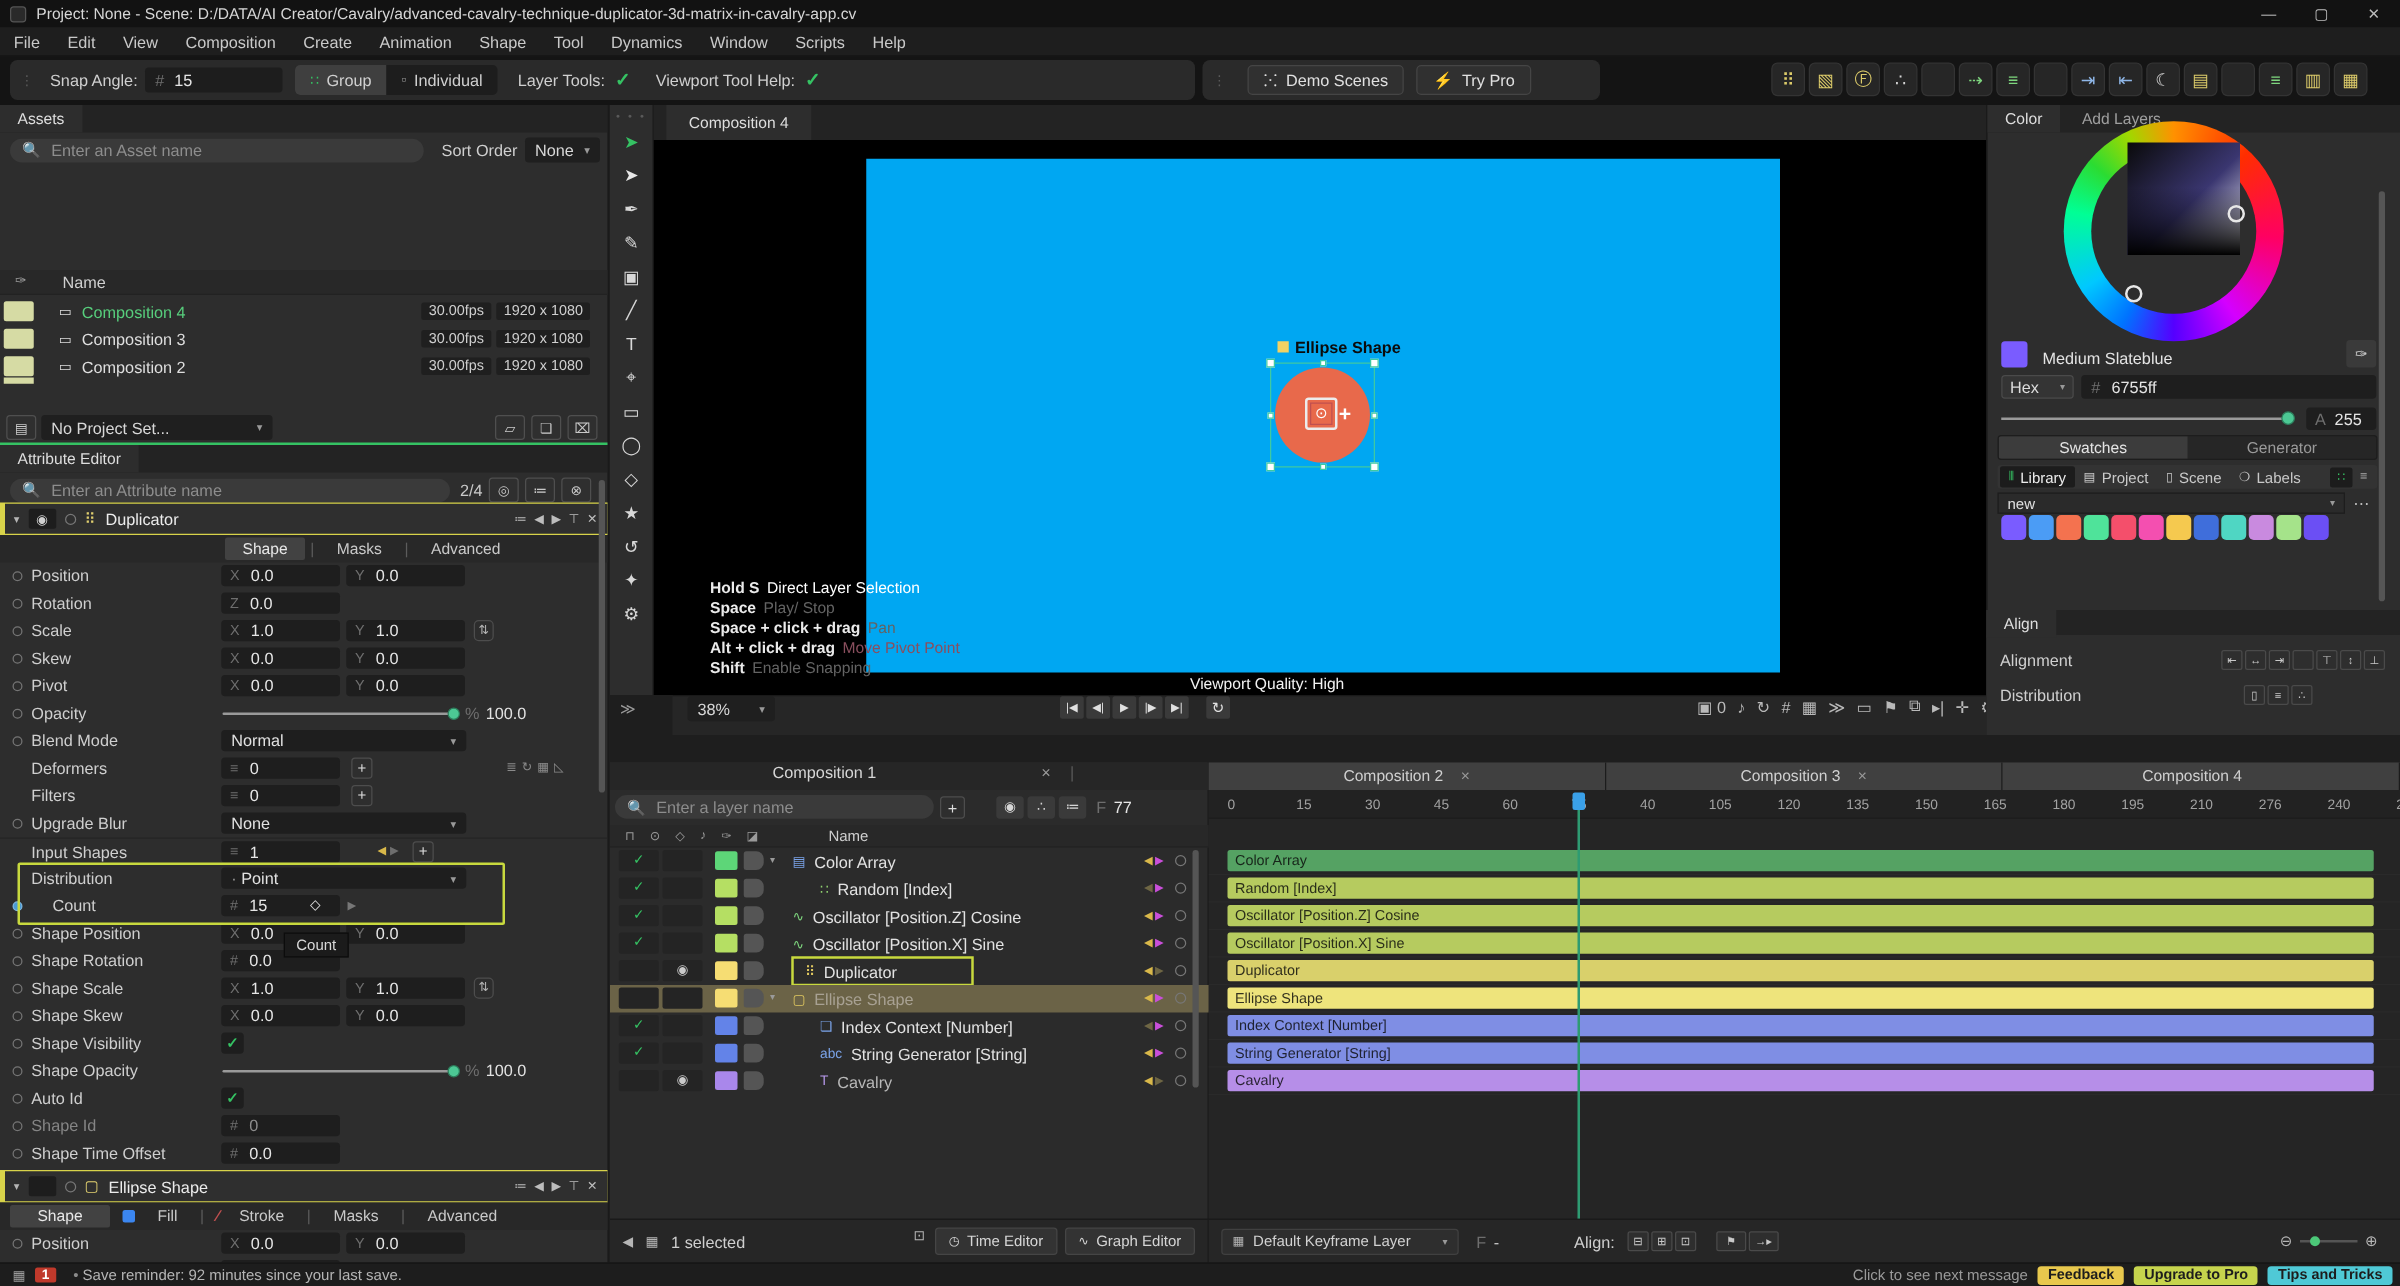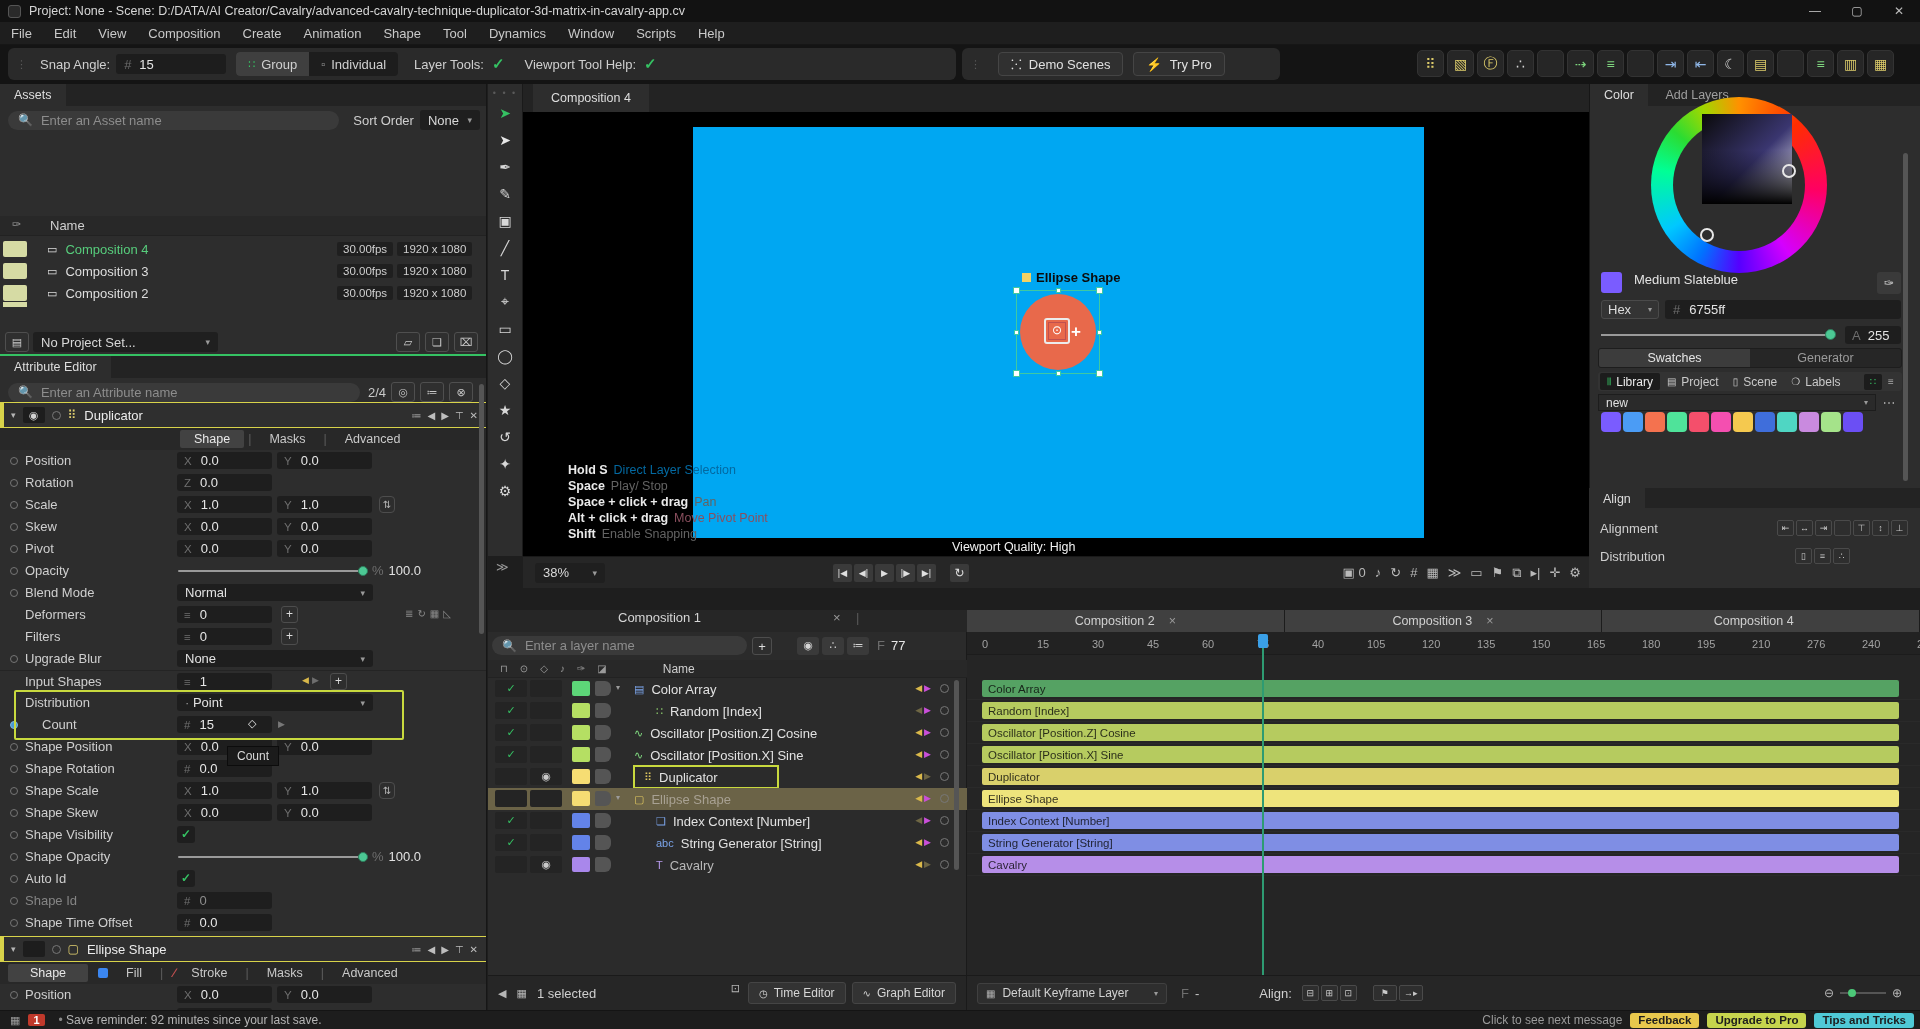--- a/index.html
+++ b/index.html
@@ -124,35 +124,35 @@
 .handle{position:absolute;background:#fff;border:1px solid #3fc9a2}
 #ellipse{position:absolute;left:497px;top:182px;width:76px;height:76px;border-radius:50%}
 #elabel{position:absolute;left:499px;top:158px;display:flex;align-items:center}
 #elabel .lswatch{width:9px;height:9px;background:#f2d264;margin-right:5px}
 #elabel b{color:#0b0b0b;font-weight:bold;font-size:13px}
 #gizmo{position:absolute;left:521px;top:206px;width:26px;height:26px;border:2px solid #ececec;border-radius:3px}
 #gizmo .ginner{position:absolute;left:2px;top:2px;right:2px;bottom:2px;border:1px solid #c05050}
 #gizmo .gdot{position:absolute;left:6px;top:3px;color:#fff;font-size:12px}
 #gplus{position:absolute;left:548px;top:210px;color:#fff;font-size:17px;font-weight:bold}
 #vquality{position:absolute;left:429px;top:428px;color:#f2f2f2;font-size:12.5px}
-#vpbottombar{left:523px;top:556px;width:1066px;height:32px;background:#262626;border-top:1px solid #191919;display:flex;align-items:center}
+#vpbottombar{left:538px;top:556px;width:1066px;height:32px;background:#262626;border-top:1px solid #191919;display:flex;align-items:flex-start}
 #zoomsel{margin-left:12px;width:70px}
 #transport{position:absolute;left:308px;display:flex}
 .transbtn{width:19px;height:18px;background:#3a3a3a;border-radius:2px;margin-left:2px;color:#e0e0e0;font-size:9px;display:flex;align-items:center;justify-content:center}
 .transbtn.loop{margin-left:9px;font-size:12px}
 #vpicons{position:absolute;right:8px;display:flex;align-items:center}
 #vpicons .vic{margin-left:9px;color:#b9b9b9;font-size:13px}
 
 #rightpanel{left:1589px;top:84px;width:331px;height:504px;background:#2d2d2d;border-left:1px solid #161616}
 #rtabbar{position:absolute;left:0;top:0;width:331px;height:22px;background:#232323}
 #wheel{position:absolute;left:1651px;top:97px;width:176px;height:176px;border-radius:50%;background:conic-gradient(from 0deg,#ff9100,#ff2d00 12%,#ff0062 26%,#d400ff 40%,#5500ff 50%,#0073ff 58%,#00c8ff 66%,#00ff95 78%,#2bdc32 86%,#a0d800 93%,#ff9100)}
 #wheelhole{position:absolute;left:1673px;top:119px;width:132px;height:132px;border-radius:50%;background:#2d2d2d}
 #svsquare{position:absolute;left:1702px;top:114px;width:90px;height:90px;background:linear-gradient(to top,#000,rgba(0,0,0,0) 60%),linear-gradient(135deg,#0a0a0a 0%,#3a3670 55%,#fff 100%)}
 .ringhandle{position:absolute;width:14px;height:14px;border:2px solid #e8e8e8;border-radius:50%}
-#colornamerow{position:absolute;left:1601px;top:272px;width:300px;display:flex;align-items:flex-start}
+#colornamerow{position:absolute;left:1601px;top:272px;width:300px;display:flex;align-items:flex-end}
 #bigswatch{width:21px;height:21px;border-radius:3px}
 #colorname{margin-left:12px;color:#e4e4e4}
 #pipettebtn{margin-left:auto;width:24px;height:22px;background:#3a3a3a;border-radius:3px;text-align:center;line-height:22px;color:#cfcfcf;font-size:12px}
 #hexrow{position:absolute;left:1601px;top:300px;width:300px;display:flex}
 #hexdd{width:58px;height:19px;background:#343434;border:1px solid #4a4a4a;border-radius:3px;display:flex;align-items:center;padding:0 6px;color:#ddd}
 #hexdd .chev{margin-left:auto;font-size:8px;color:#999}
 #hexval{flex:1;margin-left:6px;height:19px;background:#1e1e1e;border-radius:3px;display:flex;align-items:center;padding:0 8px}
 #hexval i{color:#6e6e6e;margin-right:9px}#hexval b{color:#e4e4e4}
 #alpharow{position:absolute;left:1601px;top:326px;width:300px;height:18px}
 #alphatrack{position:absolute;left:0;top:8px;width:232px;height:2px;background:#9a9a9a}
@@ -843,21 +843,21 @@
   </div>
   <div class="abs" id="toolmore">≫</div>
 
   <div class="abs" id="vptabrow">
     <span id="vptab">Composition 4</span>
   </div>
   <div class="abs" id="viewport">
     <div class="abs" id="comprect" style="background: rgb(0, 167, 242);"></div>
     <div class="abs" id="vhelp">
 
-    <div class="hl"><span class="hk">Hold S</span><span class="hd" style="color: #0369a1;">Direct Layer Selection</span></div>
+    <div class="hl"><span class="hk">Hold S</span><span class="hd" style="color: #ffffff;">Direct Layer Selection</span></div>
         <div class="hl"><span class="hk">Space</span><span class="hd" style="color: rgb(99, 99, 99);">Play/ Stop</span></div>
         <div class="hl"><span class="hk">Space + click + drag</span><span class="hd" style="color: rgb(99, 99, 99);">Pan</span></div>
         <div class="hl"><span class="hk">Alt + click + drag</span><span class="hd" style="color: rgb(138, 79, 94);">Move Pivot Point</span></div>
         <div class="hl"><span class="hk">Shift</span><span class="hd" style="color: rgb(99, 99, 99);">Enable Snapping</span></div>
       </div>
     <div class="abs" id="ellipse" style="background: rgb(232, 105, 75);"></div>
     <div class="abs" id="selbox">
       <span class="handle" style="left:-4px;top:-4px;width:7px;height:7px"></span>
       <span class="handle" style="right:-4px;top:-4px;width:7px;height:7px"></span>
       <span class="handle" style="left:-4px;bottom:-4px;width:7px;height:7px"></span>

